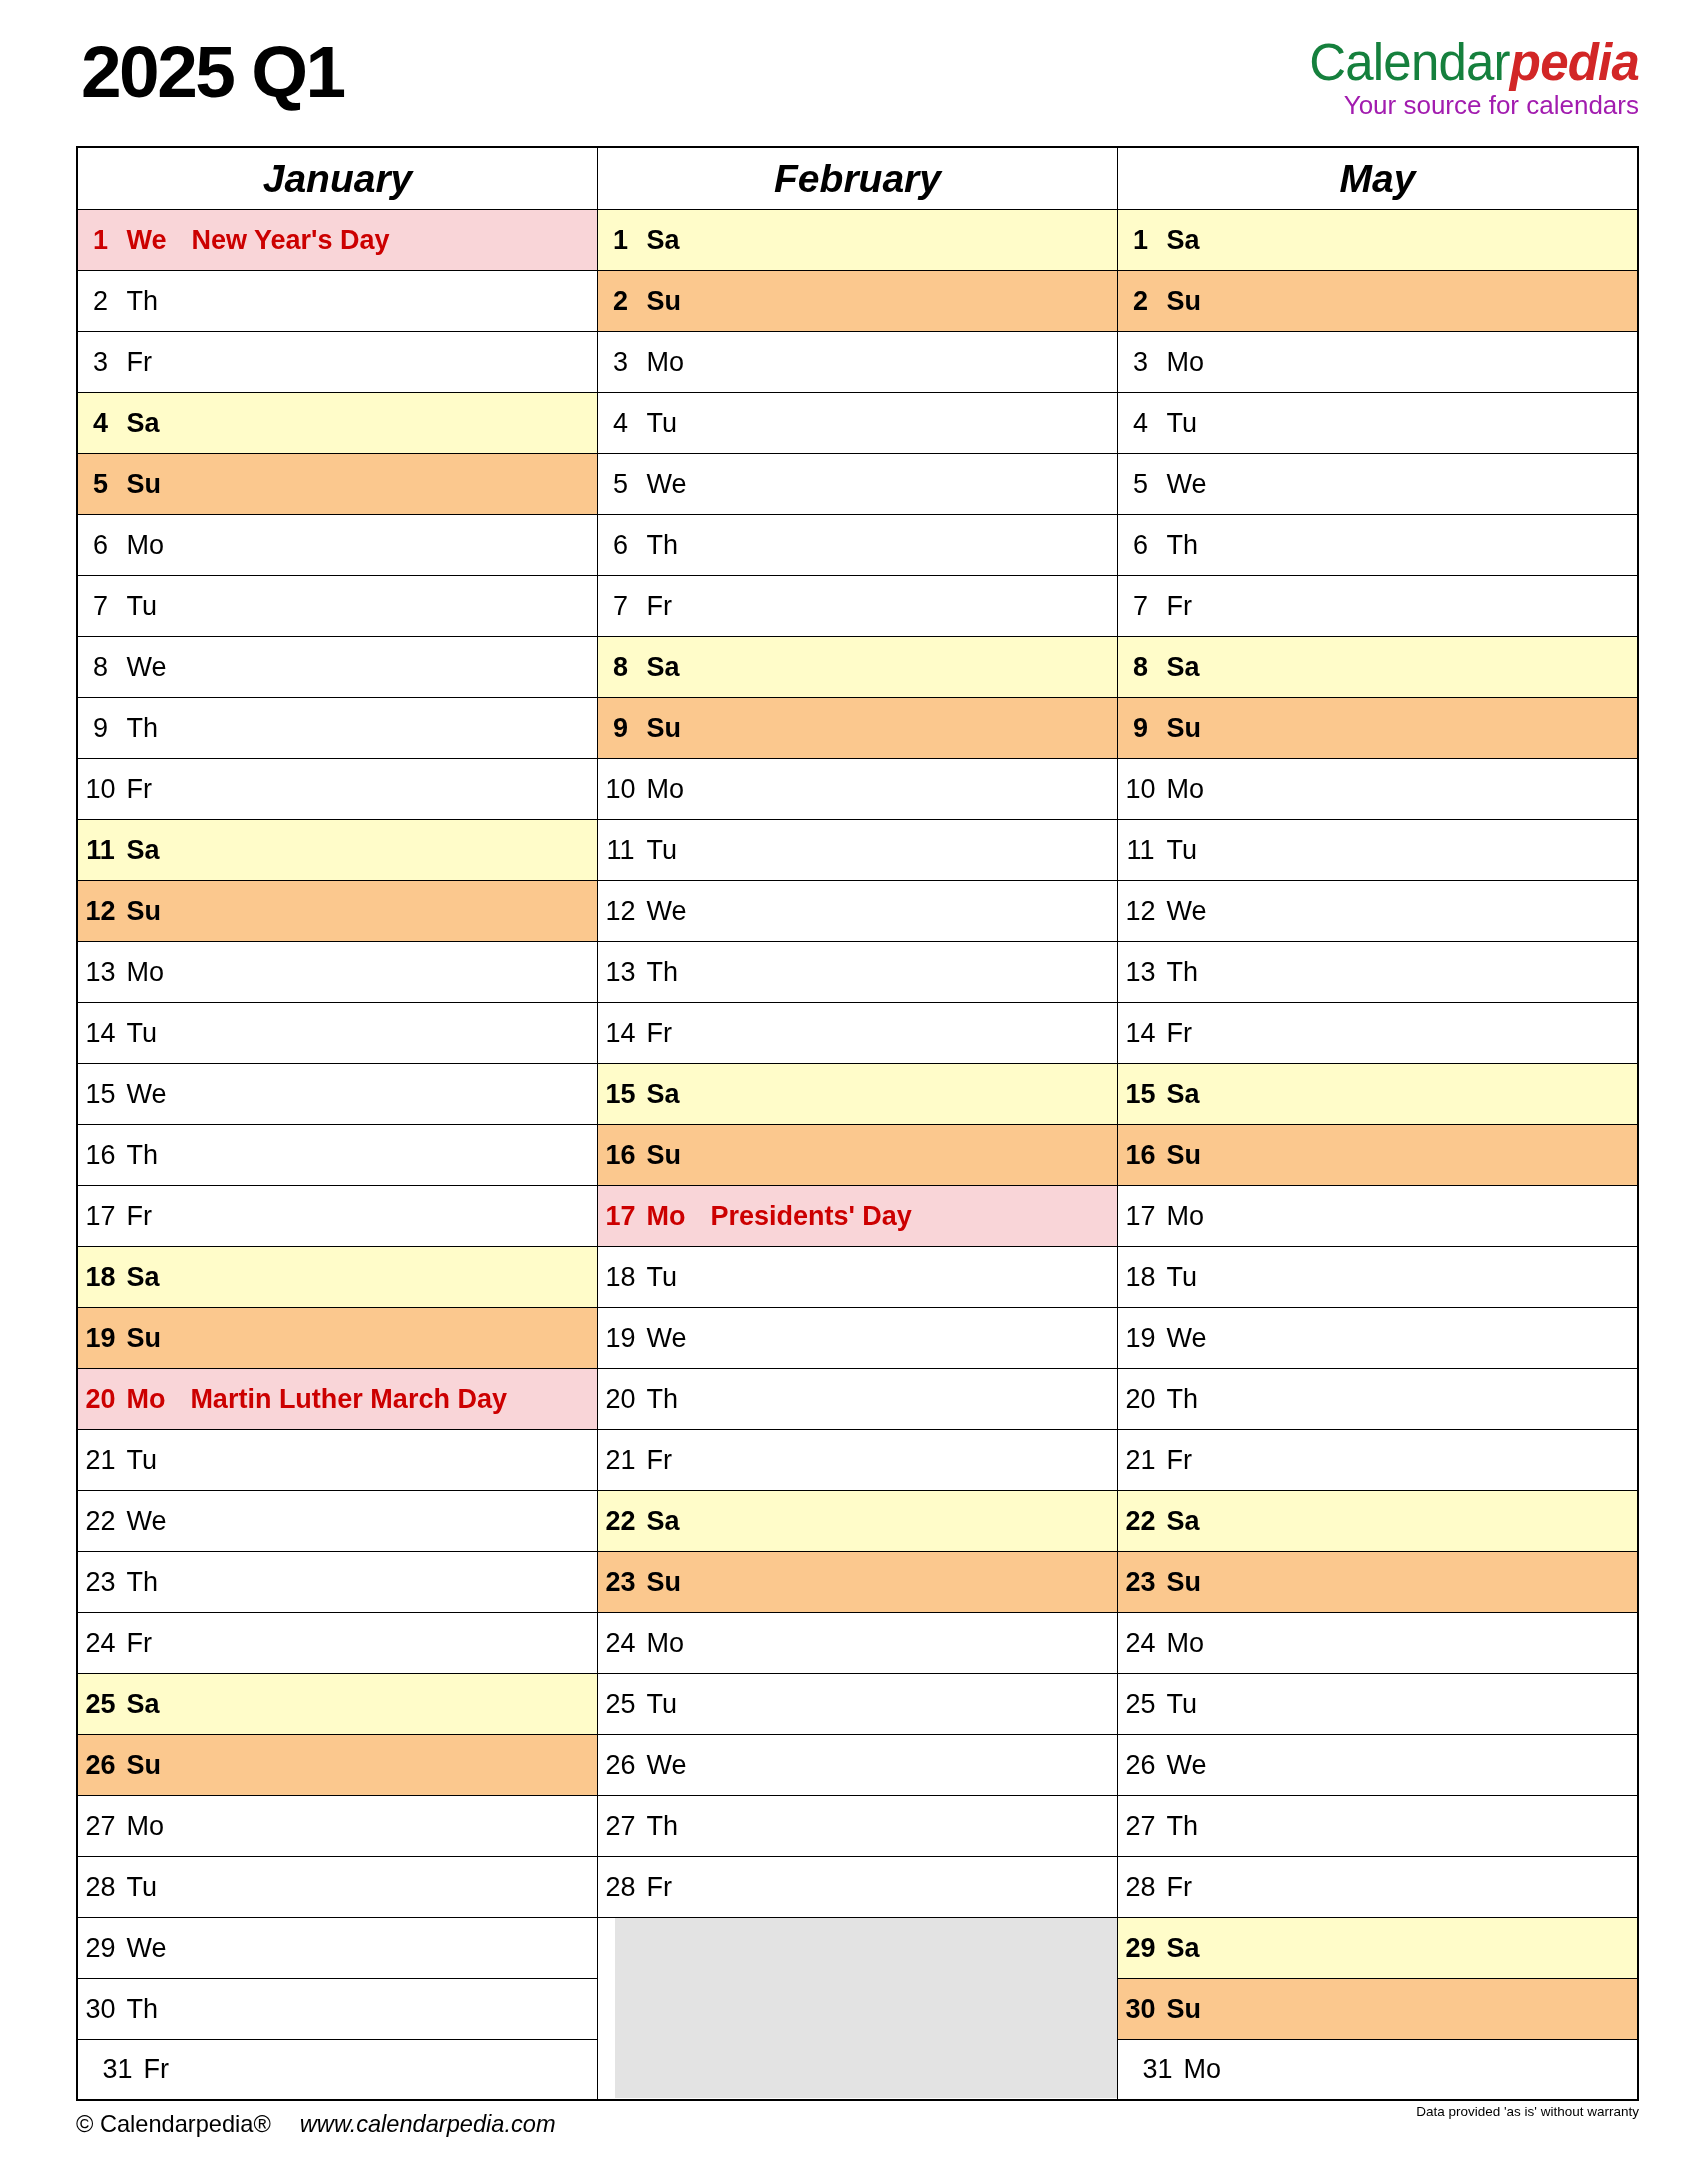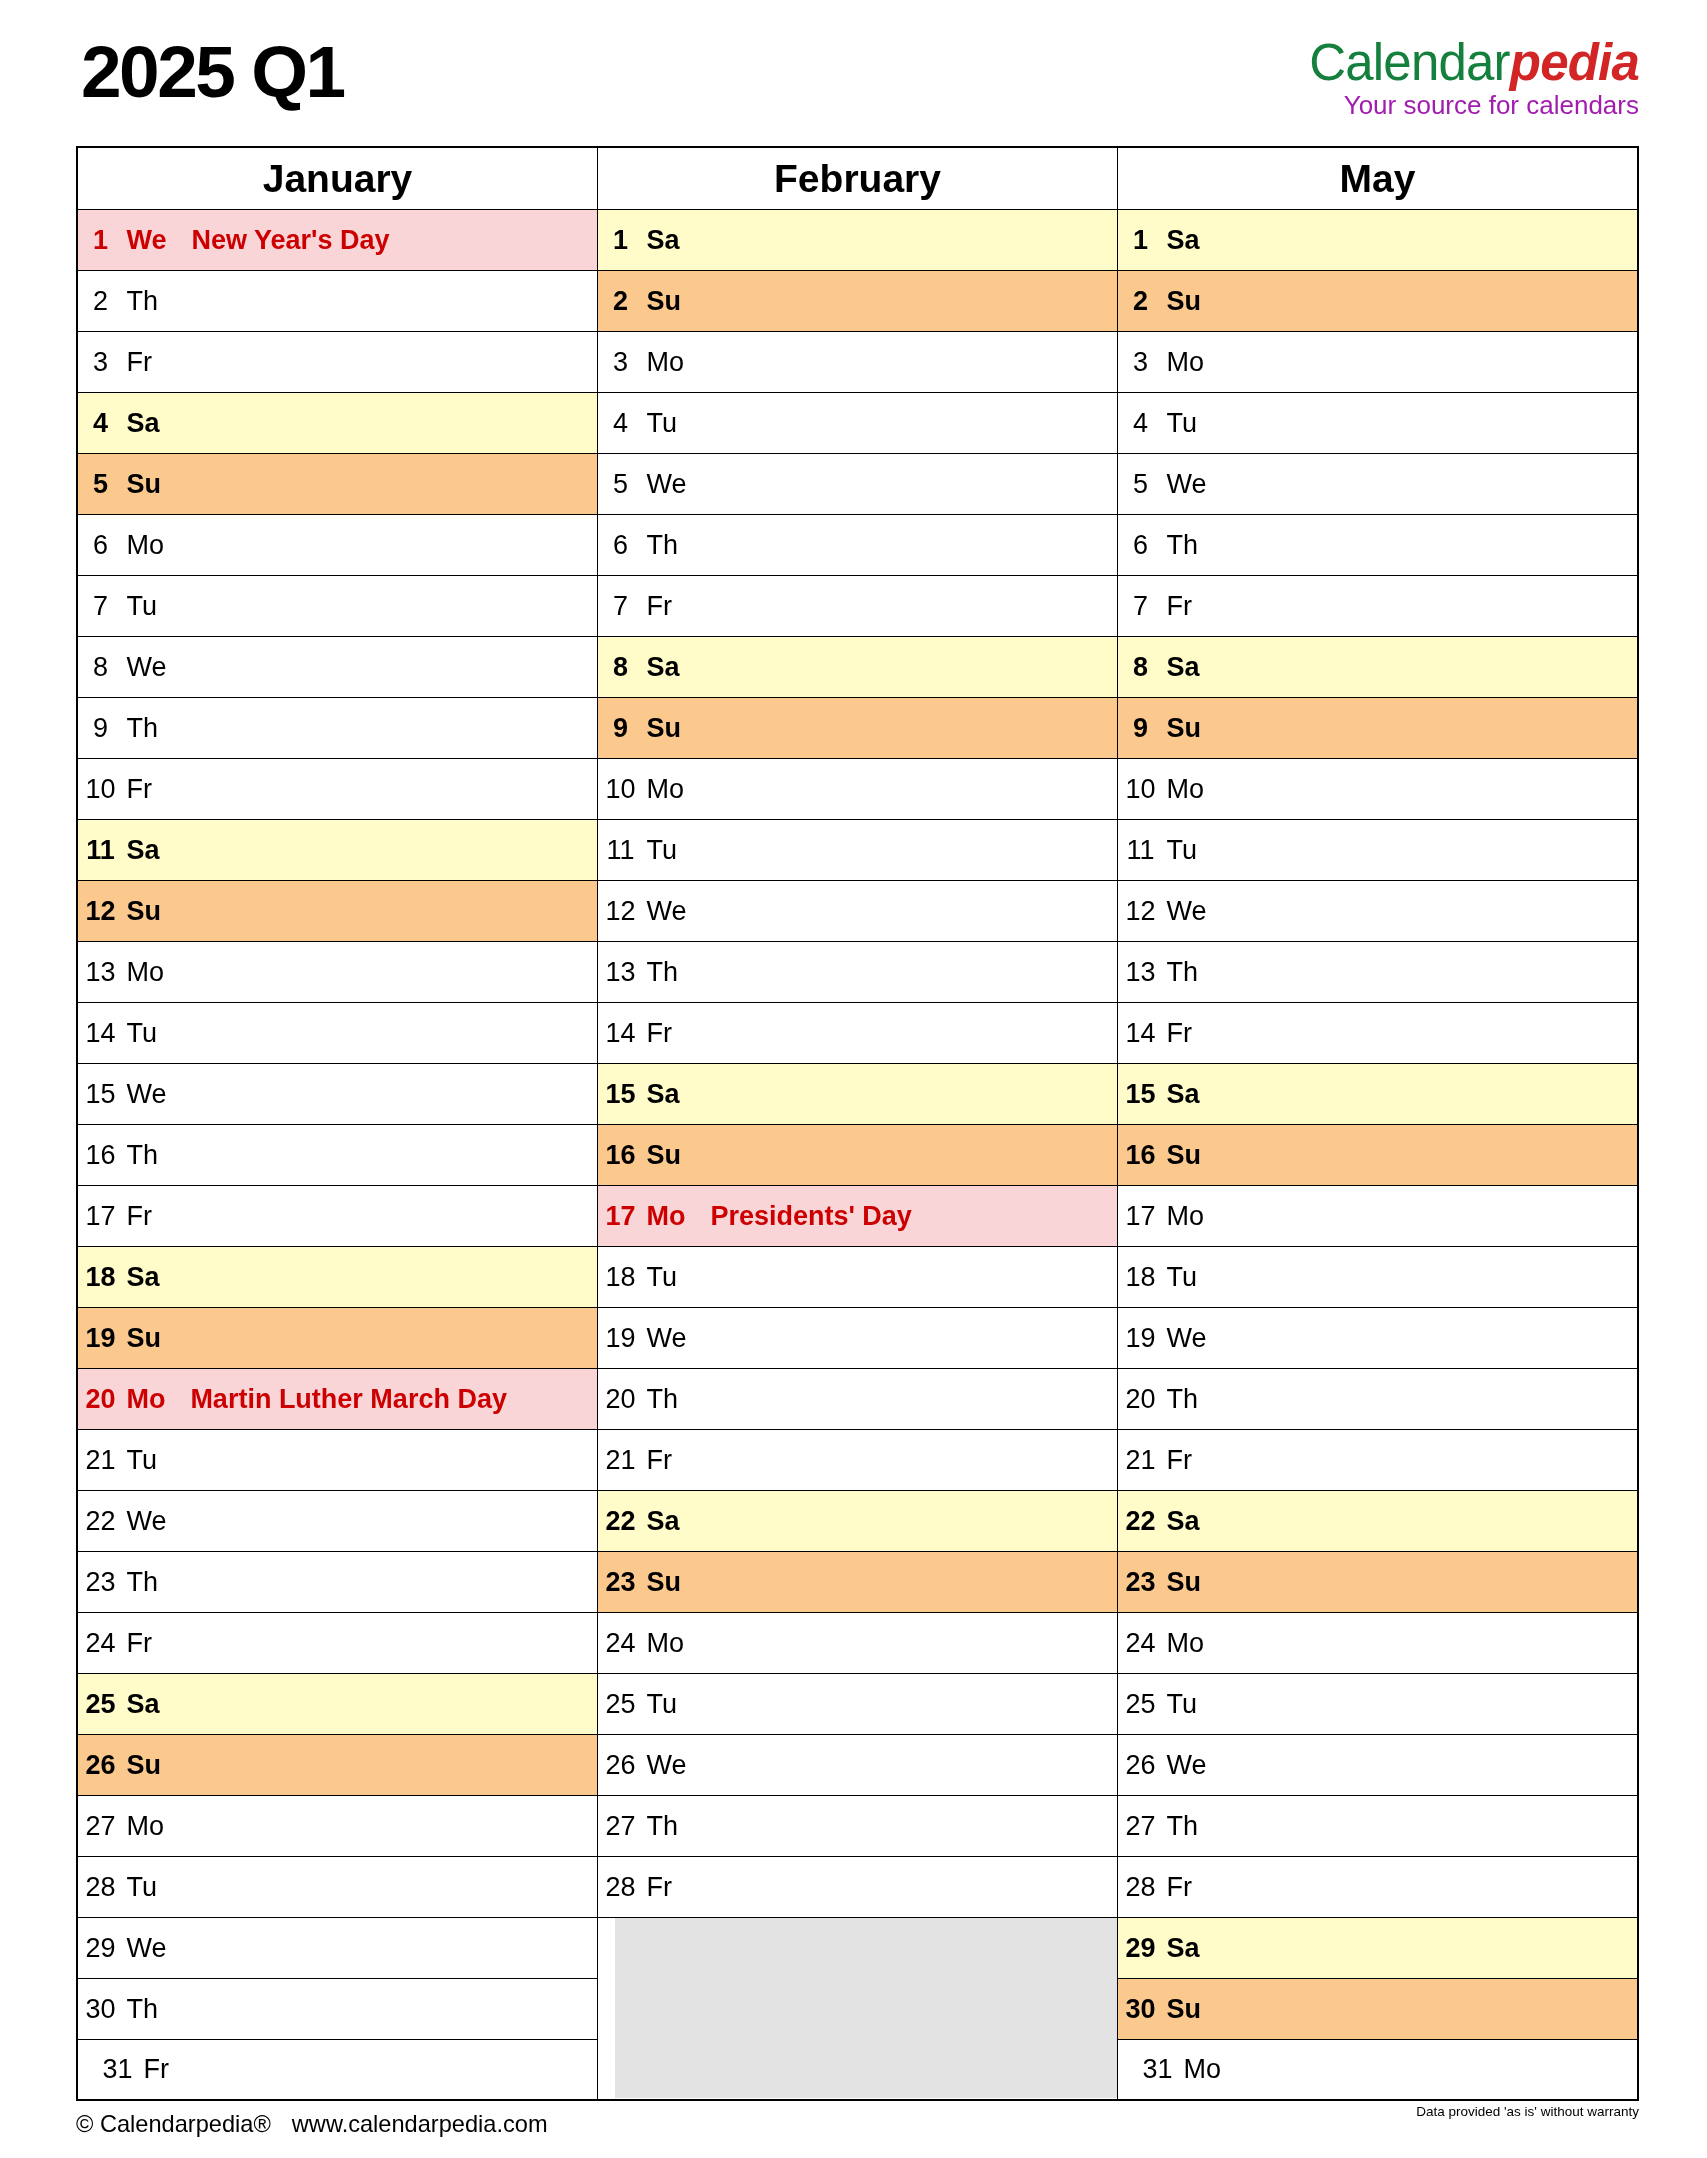--- a/index.html
+++ b/index.html
@@ -16,38 +16,38 @@
   .logo-red{color:var(--logo_red,#d22626);font-weight:bold;font-style:italic;margin-top:11px;}
   .tagline{font-size:26px;margin-top:2.5px;color:#a21caf;}
 
   
   .cal{margin-left:76px;width:1563px;box-sizing:border-box;
        border:2.5px solid var(--border,#000);display:flex;}
   .mcol{flex:1;border-right:1.7px solid var(--border,#000);min-width:0;}
   .mcol:last-child{border-right:none;}
   .mhead{height:62px;box-sizing:border-box;border-bottom:1.7px solid var(--border,#000);
          display:flex;align-items:center;justify-content:center;
-         font-size:39px;font-weight:bold;background:#fff;}
+         font-size:39px;font-weight:bold;background:#fff;font-style:italic;}
   .drow{height:61px;box-sizing:border-box;border-bottom:1.7px solid var(--border,#000);
         display:flex;align-items:center;font-size:27px;padding-left:5px;background:#fff;}
   .mcol > :last-child{border-bottom:none;height:59px;margin-left:17px;}
   .num{width:35px;text-align:center;flex:0 0 auto;}
   .wd{margin-left:8.4px;flex:0 0 auto;}
   .hol{margin-left:25px;white-space:nowrap;}
   .t-sat{background:var(--saturday,#fffcc9);}
   .t-sun{background:var(--sunday,#fbc88e);}
   .t-sat .num,.t-sat .wd,.t-sun .num,.t-sun .wd{font-weight:bold;}
   .t-holiday{background:var(--holiday_bg,#f9d5d8);color:var(--holiday_text,#c00);font-weight:bold;}
   .ecell{background:var(--empty,#e3e3e3);box-sizing:border-box;}
 
   
   .footer{display:flex;justify-content:space-between;align-items:flex-start;
           margin:0 69px 0 76px;}
   .fl{font-size:23.6px;margin-top:10px;}
-  .furl{margin-left:21px;}
+  .furl{margin-left:29px;font-style:italic;}
   .fr{font-size:13.5px;margin-top:2.5px;}
 </style>
 </head>
 <body>
 
 <div class="page">
 
   <div class="topbar">
     <div class="title">2025 Q1</div>
     <div class="logo">

